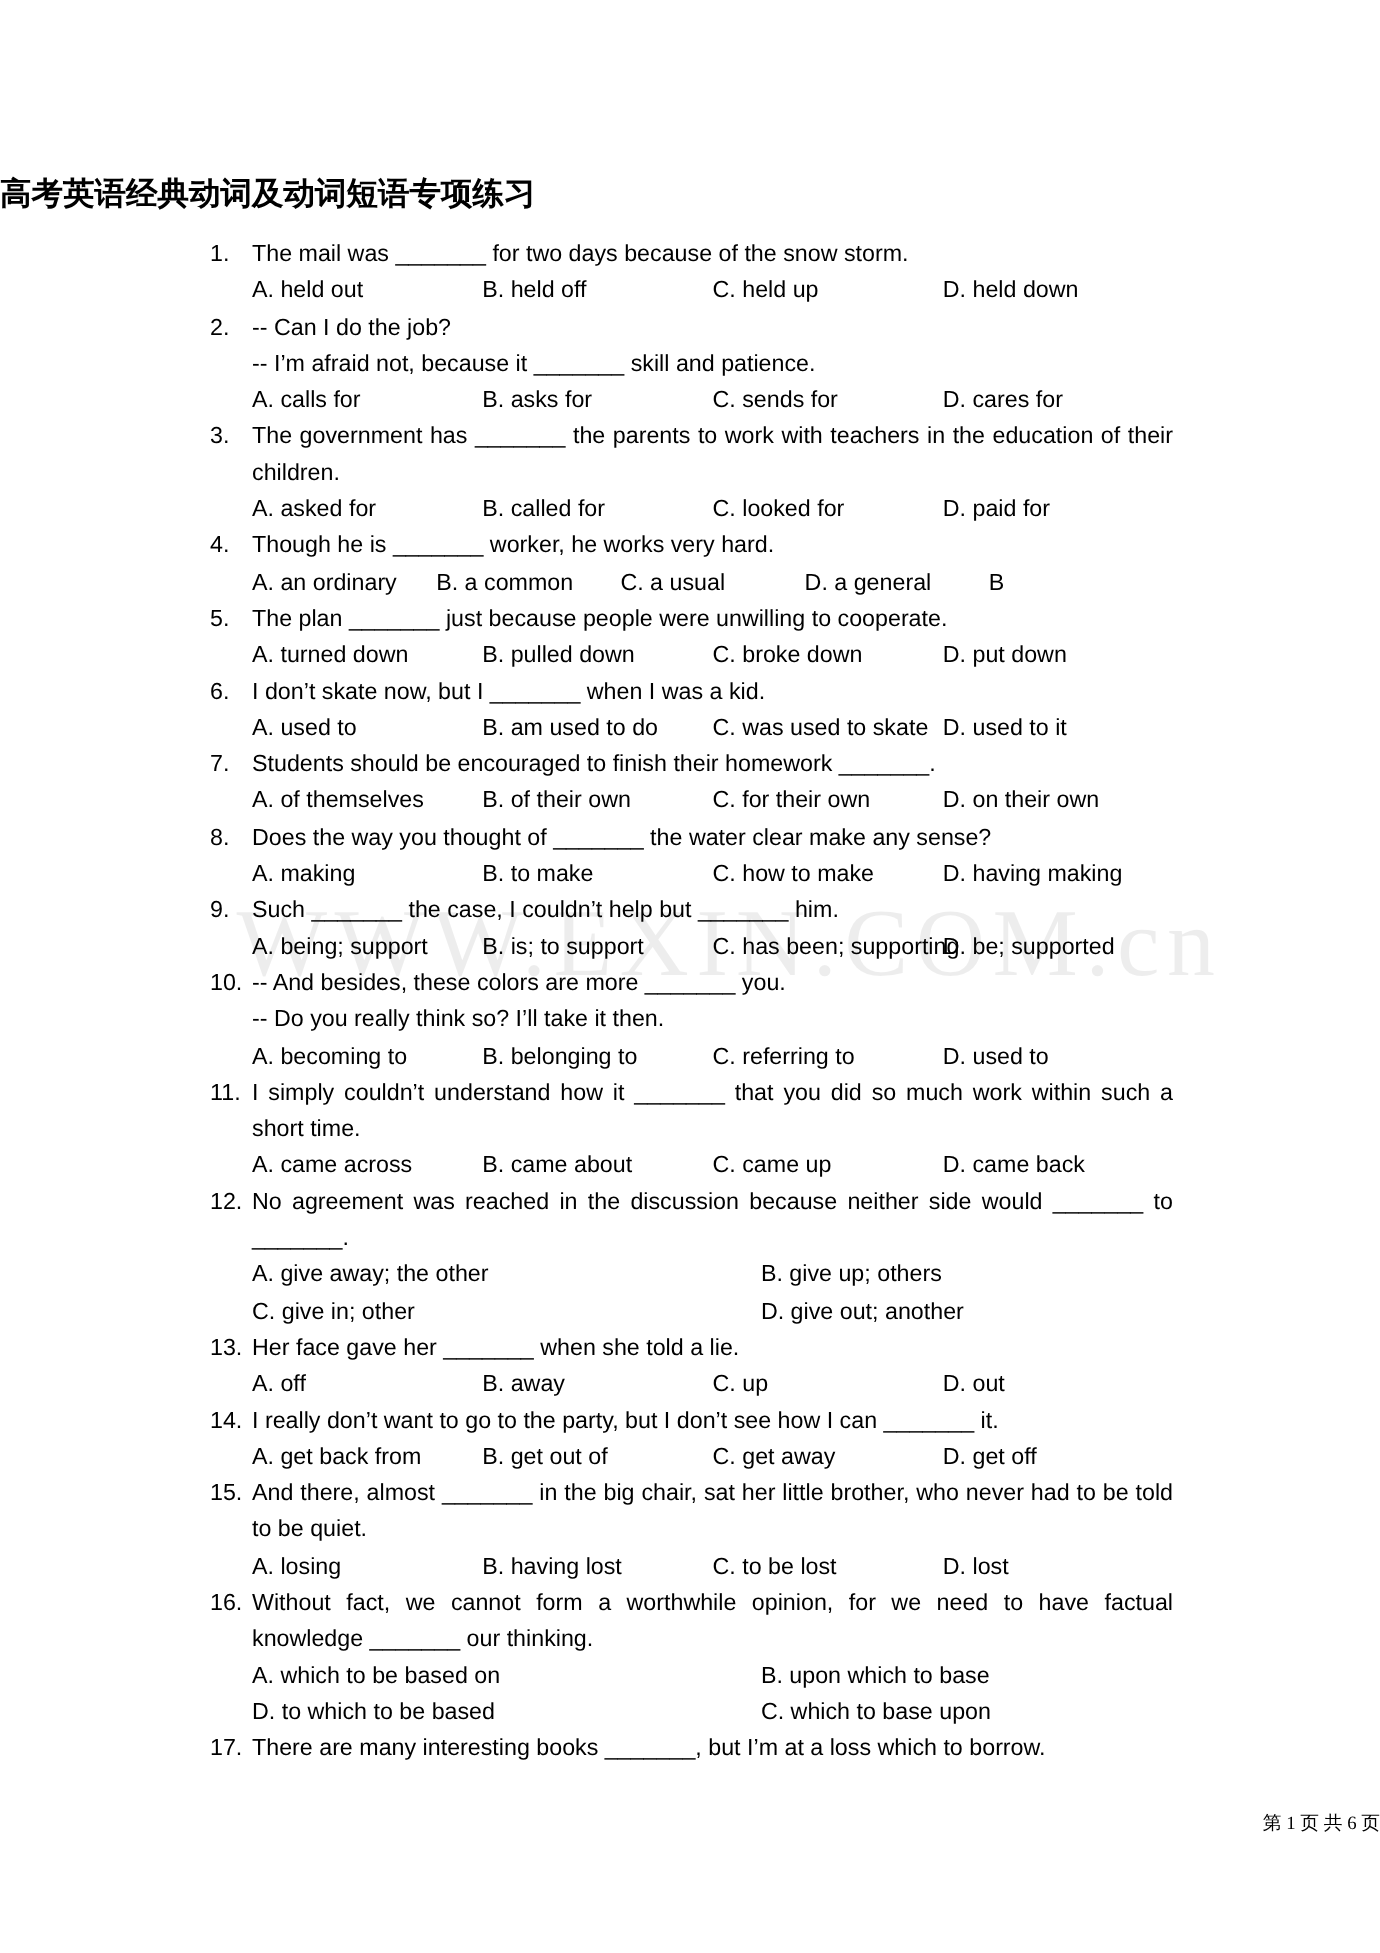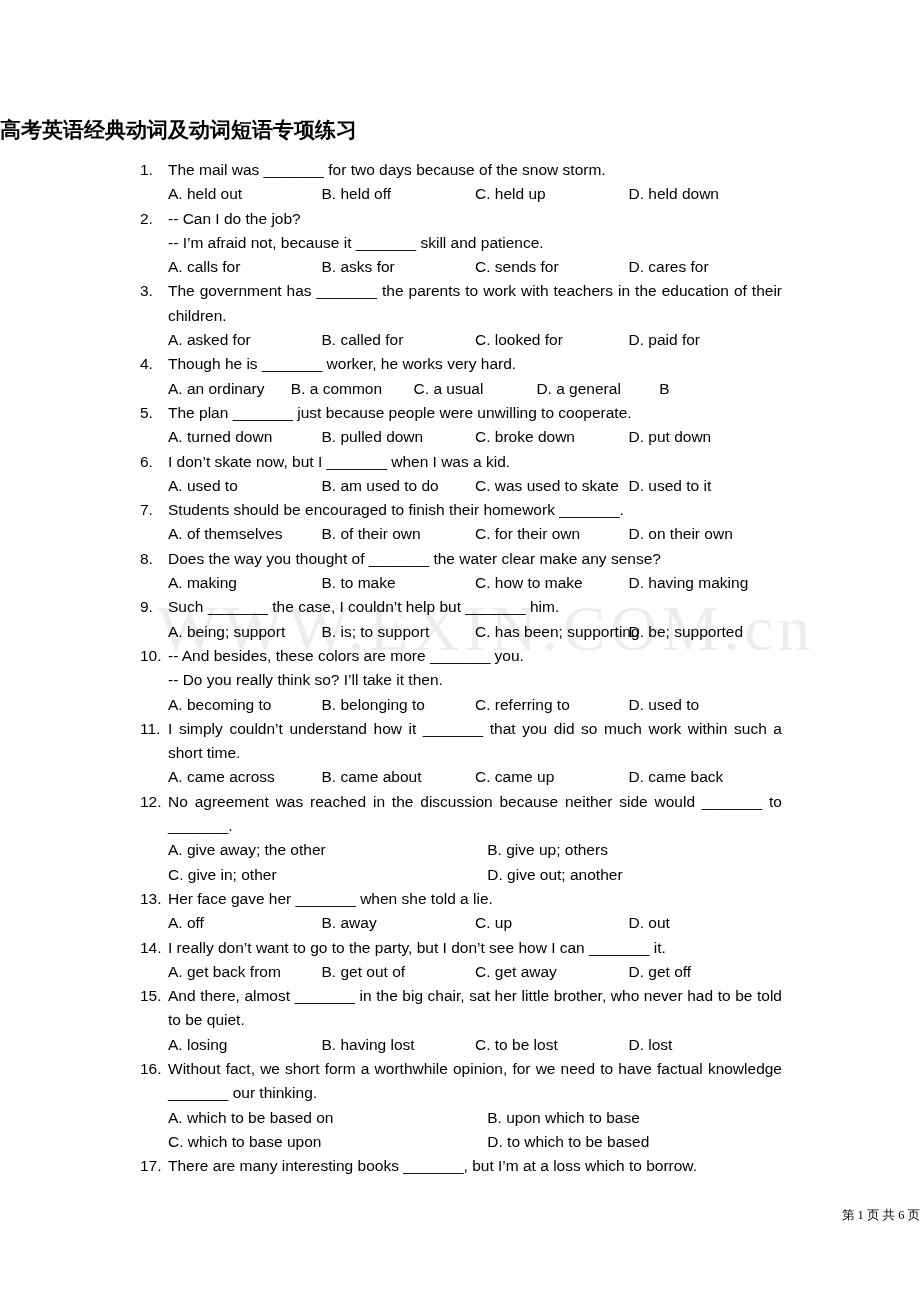--- a/index.html
+++ b/index.html
@@ -73,20 +73,21 @@
   .opt {
     flex: 1 1 0;
     min-width: 0;
     white-space: nowrap;
   }
   .opts-2col .opt {
     flex: 0 0 52%;
   }
   .opts-2col .opt:last-child {
     flex: 1 1 auto;
+    margin-left: 20px;
   }
   .footer {
     position: absolute;
     left: 0;
     right: 0;
     bottom: 78px;
     text-align: right;
     font-size: 12.5px;
     font-family: "Liberation Serif", serif;
     z-index: 1;
@@ -280,28 +281,28 @@
             <span class="opt">A. losing</span>
             <span class="opt">B. having lost</span>
             <span class="opt">C. to be lost</span>
             <span class="opt">D. lost</span>
           </div>
         </div>
       </div>
       <div class="question">
         <div class="qnum">16.</div>
         <div class="qbody">
-          <div class="stem">Without fact, we short form a worthwhile opinion, for we need to have factual knowledge _______ our thinking.</div>
+          <div class="stem">Without fact, we cannot form a worthwhile opinion, for we need to have factual knowledge _______ our thinking.</div>
           <div class="opts opts-2col">
             <span class="opt">A. which to be based on</span>
             <span class="opt">B. upon which to base</span>
           </div>
           <div class="opts opts-2col">
+            <span class="opt">D. to which to be based</span>
             <span class="opt">C. which to base upon</span>
-            <span class="opt">D. to which to be based</span>
           </div>
         </div>
       </div>
       <div class="question">
         <div class="qnum">17.</div>
         <div class="qbody">
           <div class="stem">There are many interesting books _______, but I’m at a loss which to borrow.</div>
         </div>
       </div>
     </div>

